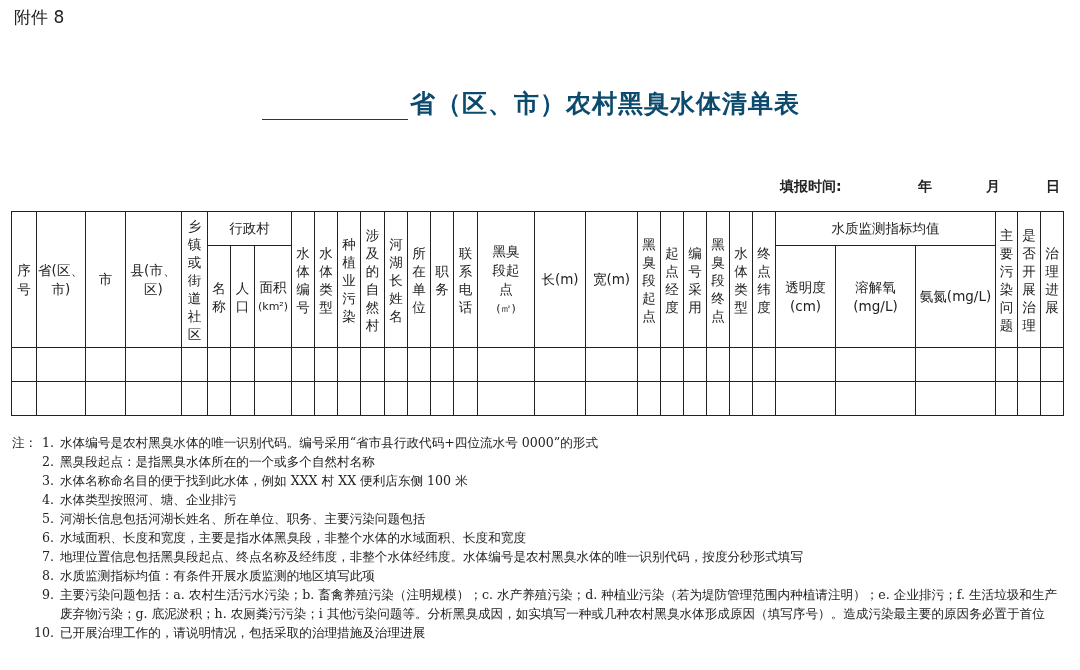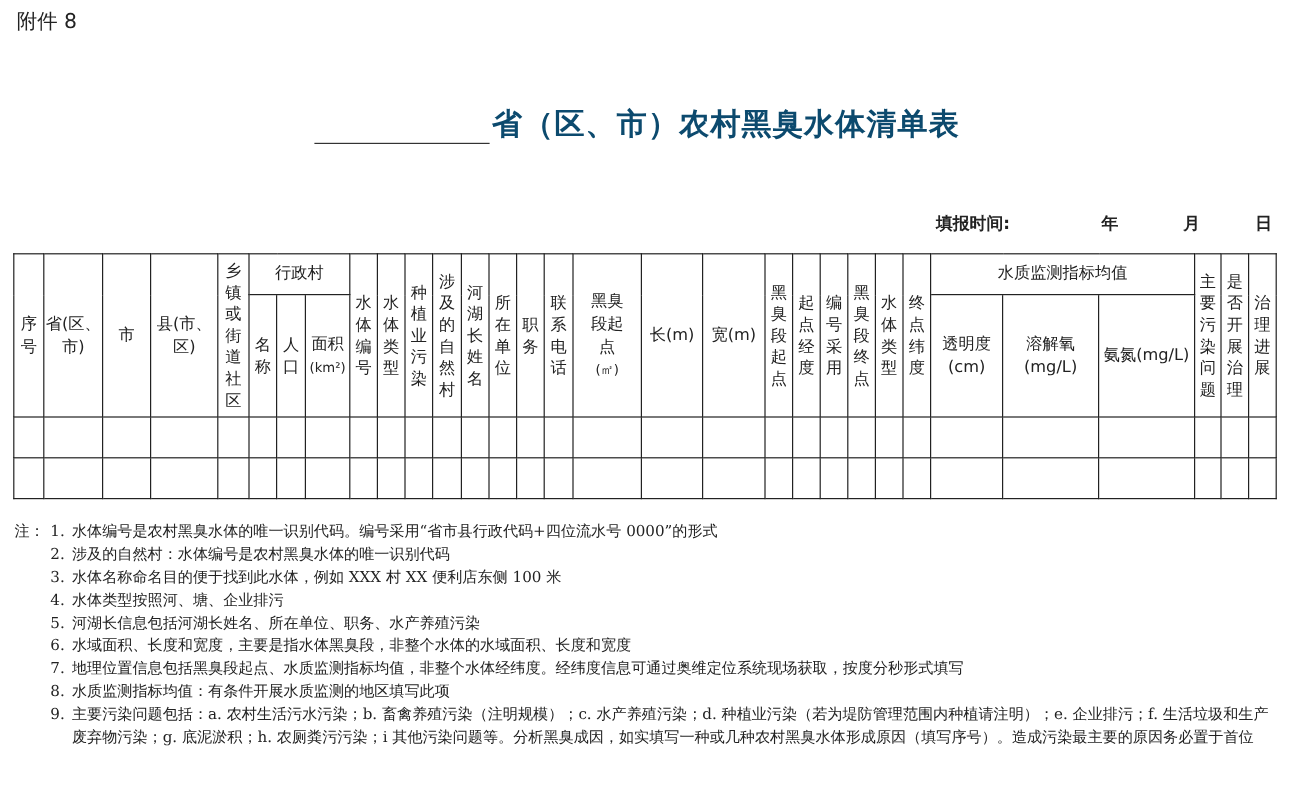--- a/index.html
+++ b/index.html
@@ -230,50 +230,55 @@
 
 <div class="notes">
   <div class="note-row">
     <span class="note-prefix">注：</span>
     <span class="note-num" style="width:20px">1.</span>
     <span class="note-text">水体编号是农村黑臭水体的唯一识别代码。编号采用“省市县行政代码+四位流水号 0000”的形式</span>
   </div>
   <div class="note-row">
     <span class="note-prefix"></span>
     <span class="note-num" style="width:20px">2.</span>
-    <span class="note-text">涉及的自然村：水体编号是农村黑臭水体的唯一识别代码</span>
+    <span class="note-text">黑臭段起点：是指黑臭水体所在的一个或多个自然村名称</span>
   </div>
   <div class="note-row">
     <span class="note-prefix"></span>
     <span class="note-num" style="width:20px">3.</span>
     <span class="note-text">水体名称命名目的便于找到此水体，例如 XXX 村 XX 便利店东侧 100 米</span>
   </div>
   <div class="note-row">
     <span class="note-prefix"></span>
     <span class="note-num" style="width:20px">4.</span>
     <span class="note-text">水体类型按照河、塘、企业排污</span>
   </div>
   <div class="note-row">
     <span class="note-prefix"></span>
     <span class="note-num" style="width:20px">5.</span>
-    <span class="note-text">河湖长信息包括河湖长姓名、所在单位、职务、水产养殖污染</span>
+    <span class="note-text">河湖长信息包括河湖长姓名、所在单位、职务、主要污染问题包括</span>
   </div>
   <div class="note-row">
     <span class="note-prefix"></span>
     <span class="note-num" style="width:20px">6.</span>
     <span class="note-text">水域面积、长度和宽度，主要是指水体黑臭段，非整个水体的水域面积、长度和宽度</span>
   </div>
   <div class="note-row">
     <span class="note-prefix"></span>
     <span class="note-num" style="width:20px">7.</span>
-    <span class="note-text">地理位置信息包括黑臭段起点、水质监测指标均值，非整个水体经纬度。经纬度信息可通过奥维定位系统现场获取，按度分秒形式填写</span>
+    <span class="note-text">地理位置信息包括黑臭段起点、终点名称及经纬度，非整个水体经纬度。水体编号是农村黑臭水体的唯一识别代码，按度分秒形式填写</span>
   </div>
   <div class="note-row">
     <span class="note-prefix"></span>
     <span class="note-num" style="width:20px">8.</span>
     <span class="note-text">水质监测指标均值：有条件开展水质监测的地区填写此项</span>
   </div>
   <div class="note-row">
     <span class="note-prefix"></span>
     <span class="note-num" style="width:20px">9.</span>
     <span class="note-text" style="padding-right:10px">主要污染问题包括：a. 农村生活污水污染；b. 畜禽养殖污染（注明规模）；c. 水产养殖污染；d. 种植业污染（若为堤防管理范围内种植请注明）；e. 企业排污；f. 生活垃圾和生产废弃物污染；g. 底泥淤积；h. 农厕粪污污染；i 其他污染问题等。分析黑臭成因，如实填写一种或几种农村黑臭水体形成原因（填写序号）。造成污染最主要的原因务必置于首位</span>
   </div>
+  <div class="note-row">
+    <span class="note-prefix"></span>
+    <span class="note-num" style="width:20px">10.</span>
+    <span class="note-text">已开展治理工作的，请说明情况，包括采取的治理措施及治理进展</span>
+  </div>
 </div>
 
 </body></html>

